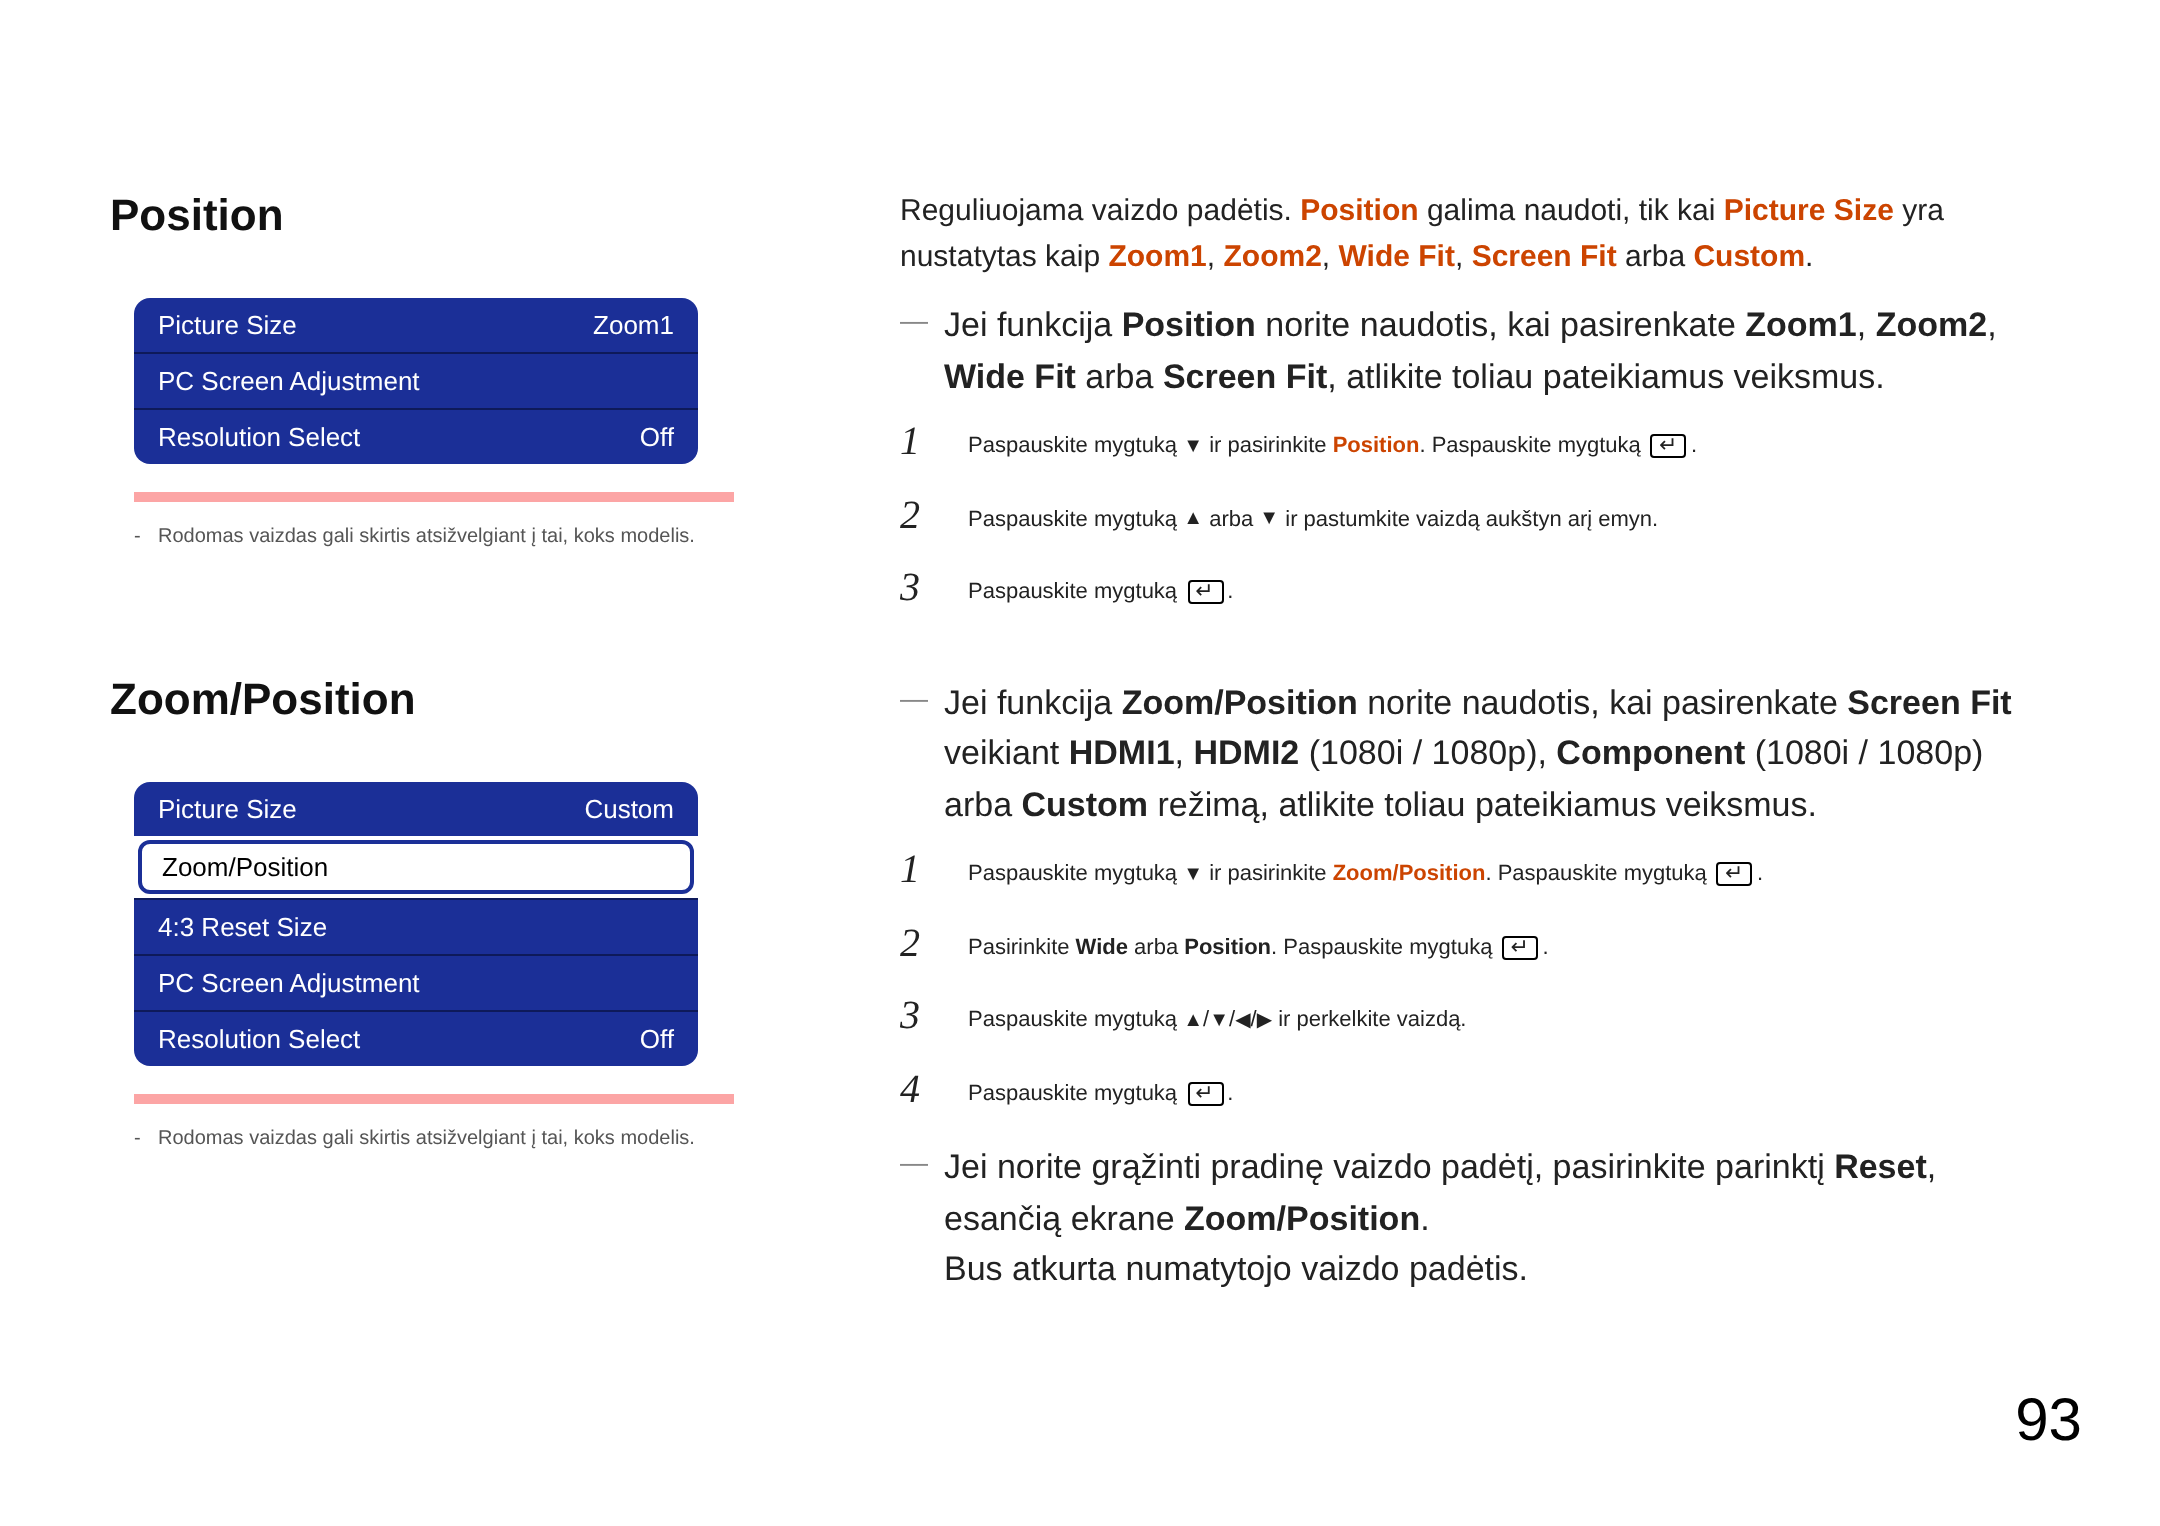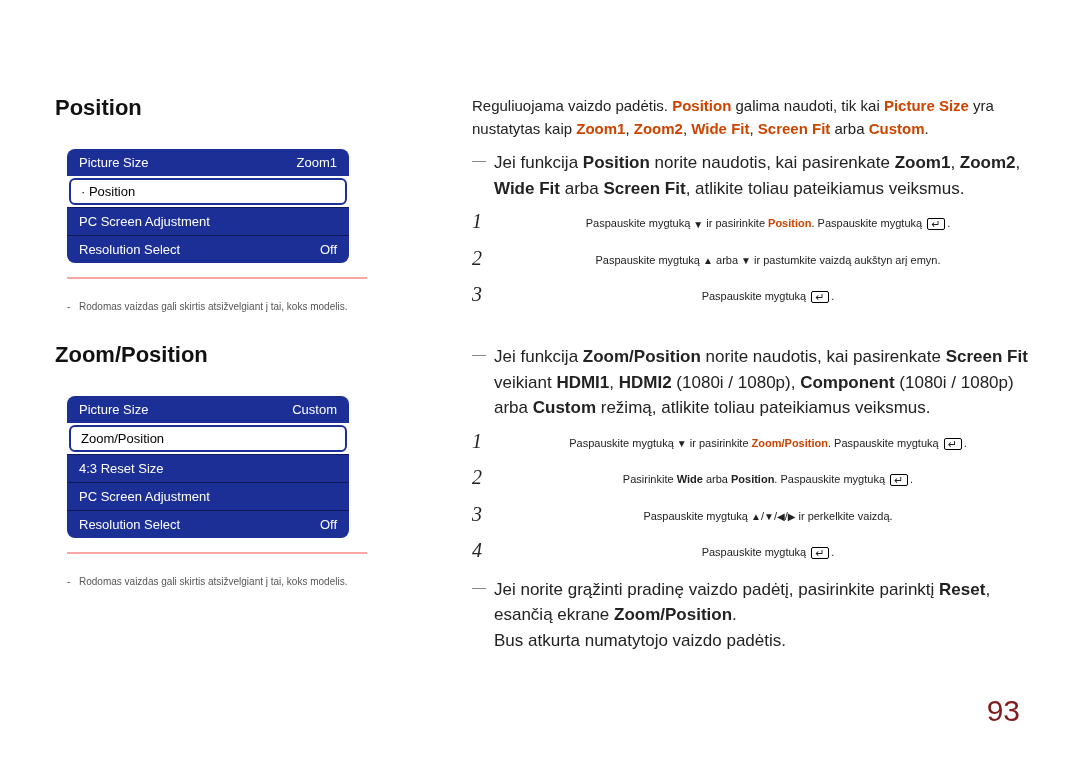--- a/index.html
+++ b/index.html
@@ -13,21 +13,21 @@
     padding: 95px 50px 0 55px;
   }
   .section-title {
     font-size: 22px;
     font-weight: bold;
     color: #111;
     margin-bottom: 28px;
   }
   .columns {
     display: flex;
-    gap: 67px;
+    gap: 45px;
   }
   .left-col { width: 350px; flex-shrink: 0; }
   .right-col { flex: 1; font-size: 11px; line-height: 1.5; color: #222; }
 
   .menu-box {
     width: 282px;
     border-radius: 8px;
     overflow: hidden;
     margin: 0 0 14px 12px;
     font-size: 13px;
@@ -48,22 +48,22 @@
     border: 2px solid #1b2f97;
     border-radius: 6px;
     margin: 2px;
     padding: 4px 10px;
   }
   .menu-row .val { color: #fff; }
 
   .note {
     font-size: 10px;
     color: #555;
-    padding: 22px 0 0 0;
-    border-top: 2px solid #fca5a5;
+    padding: 12px 0 0 0;
+    border-top: 5px solid #fca5a5;
     margin: 10px 0 30px 12px;
     width: 300px;
   }
   .note .dash { display: inline-block; width: 12px; }
 
   .intro { font-size: 15px; margin-bottom: 10px; }
   .red { color: #cc4400; font-weight: bold; }
   .bold { font-weight: bold; }
   .tip {
     font-size: 17px;
@@ -86,21 +86,21 @@
     margin: 8px 0 16px 0;
   }
   .step .num {
     font-family: "Times New Roman", serif;
     font-style: italic;
     font-size: 20px;
     line-height: 1;
     width: 16px;
     flex-shrink: 0;
   }
-  .step .txt { flex: 1; padding-top: 4px; font-size: 11px; text-align: center; }
+  .step .txt { flex: 1; padding-top: 4px; font-size: 11px; }
 
   .tri-down, .tri-up, .tri-left, .tri-right {
     display: inline-block;
     font-size: 10px;
     vertical-align: middle;
   }
   .enter-icon {
     display: inline-block;
     width: 18px; height: 12px;
     border: 1px solid #000;
@@ -111,44 +111,41 @@
   }
   .enter-icon::after {
     content: "↵";
     position: absolute;
     left: 3px; top: -3px;
     font-size: 11px;
   }
 
   .page-num {
     position: absolute;
-    right: 60px;
+    right: 39px;
     bottom: 35px;
     font-size: 30px;
-    color: #7f1d1d;
+    color: #000000;
     font-weight: 300;
   }
 
-  .section2 { margin-top: 0px; }
+  .section2 { margin-top: 16px; }
 </style>
 </head>
 <body>
 
 <div class="columns">
   <div class="left-col">
     <h2 class="section-title">Position</h2>
 
     <div class="menu-box">
       <div class="menu-row">
         <span>Picture Size</span>
         <span class="val">Zoom1</span>
       </div>
-      <div class="menu-row selected">
-        <span>· Position</span>
-      </div>
       <div class="menu-row">
         <span>PC Screen Adjustment</span>
       </div>
       <div class="menu-row">
         <span>Resolution Select</span>
         <span class="val">Off</span>
       </div>
     </div>
 
     <div class="note">

